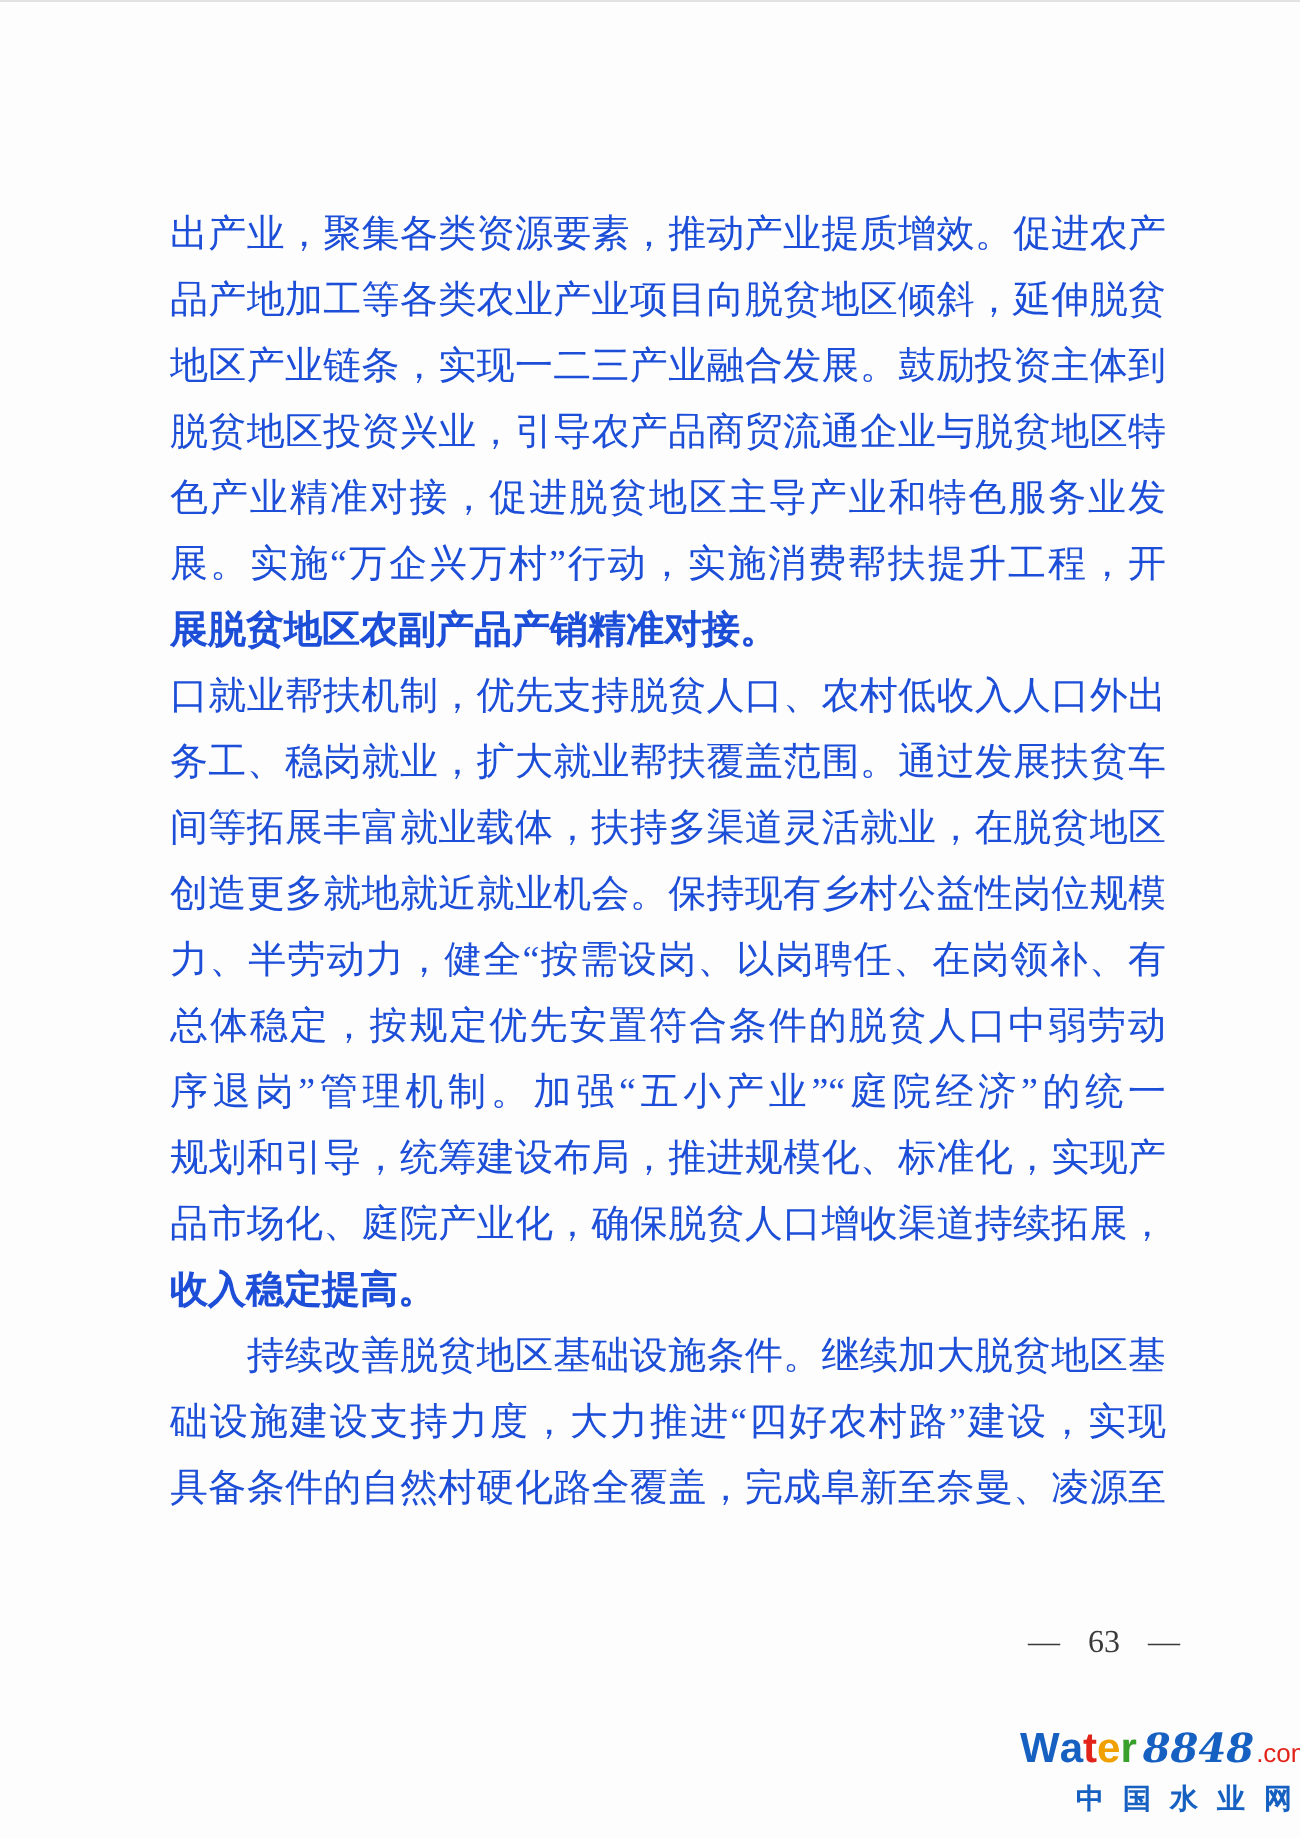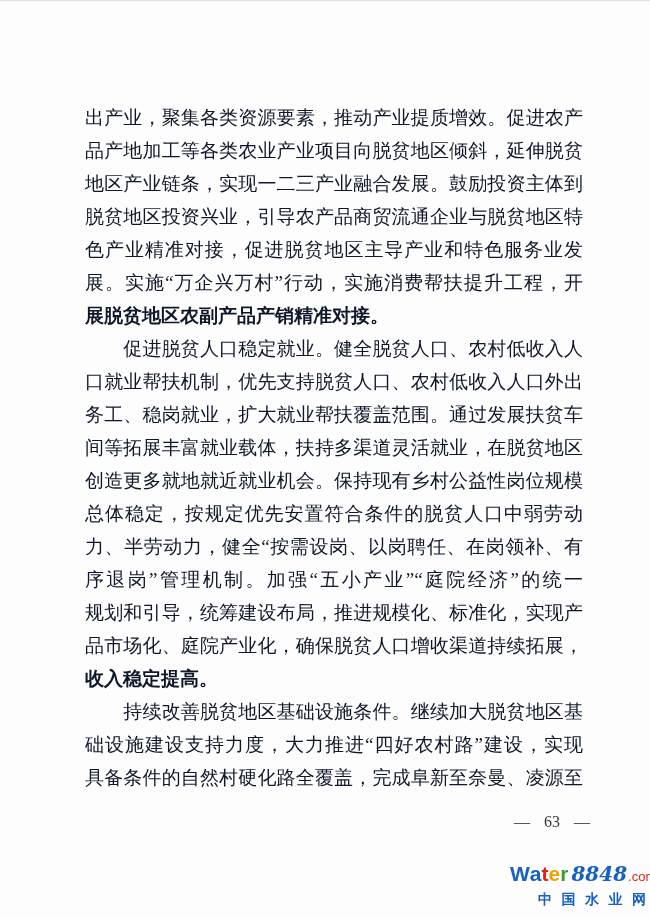--- a/index.html
+++ b/index.html
@@ -15,21 +15,21 @@
   .text-block {
     position: absolute;
     left: 85px;
     top: 100px;
     width: 498px;
   }
   .line {
     height: 33px;
     line-height: 33px;
     font-size: 19px;
-    color: #0f172a;
+    color: #1d4ed8;
     text-align: justify;
     text-align-last: justify;
     overflow: hidden;
   }
   .line.para-end {
     text-align-last: left;
     font-weight: bold;
   }
   .page-number {
     position: absolute;
@@ -92,27 +92,26 @@
 <div class="page">
 
   <div class="text-block">
     <div class="line">出产业，聚集各类资源要素，推动产业提质增效。促进农产</div>
     <div class="line">品产地加工等各类农业产业项目向脱贫地区倾斜，延伸脱贫</div>
     <div class="line">地区产业链条，实现一二三产业融合发展。鼓励投资主体到</div>
     <div class="line">脱贫地区投资兴业，引导农产品商贸流通企业与脱贫地区特</div>
     <div class="line">色产业精准对接，促进脱贫地区主导产业和特色服务业发</div>
     <div class="line">展。实施“万企兴万村”行动，实施消费帮扶提升工程，开</div>
     <div class="line para-end">展脱贫地区农副产品产销精准对接。</div>
-    <div class="line">　　促进脱贫人口稳定就业。健全脱贫人口、农村低收入人</div>
     <div class="line">口就业帮扶机制，优先支持脱贫人口、农村低收入人口外出</div>
     <div class="line">务工、稳岗就业，扩大就业帮扶覆盖范围。通过发展扶贫车</div>
     <div class="line">间等拓展丰富就业载体，扶持多渠道灵活就业，在脱贫地区</div>
     <div class="line">创造更多就地就近就业机会。保持现有乡村公益性岗位规模</div>
+    <div class="line">力、半劳动力，健全“按需设岗、以岗聘任、在岗领补、有</div>
     <div class="line">总体稳定，按规定优先安置符合条件的脱贫人口中弱劳动</div>
-    <div class="line">力、半劳动力，健全“按需设岗、以岗聘任、在岗领补、有</div>
     <div class="line">序退岗”管理机制。加强“五小产业”“庭院经济”的统一</div>
     <div class="line">规划和引导，统筹建设布局，推进规模化、标准化，实现产</div>
     <div class="line">品市场化、庭院产业化，确保脱贫人口增收渠道持续拓展，</div>
     <div class="line para-end">收入稳定提高。</div>
     <div class="line">　　持续改善脱贫地区基础设施条件。继续加大脱贫地区基</div>
     <div class="line">础设施建设支持力度，大力推进“四好农村路”建设，实现</div>
     <div class="line">具备条件的自然村硬化路全覆盖，完成阜新至奈曼、凌源至</div>
   </div>
 
   <div class="page-number">— 63 —</div>

